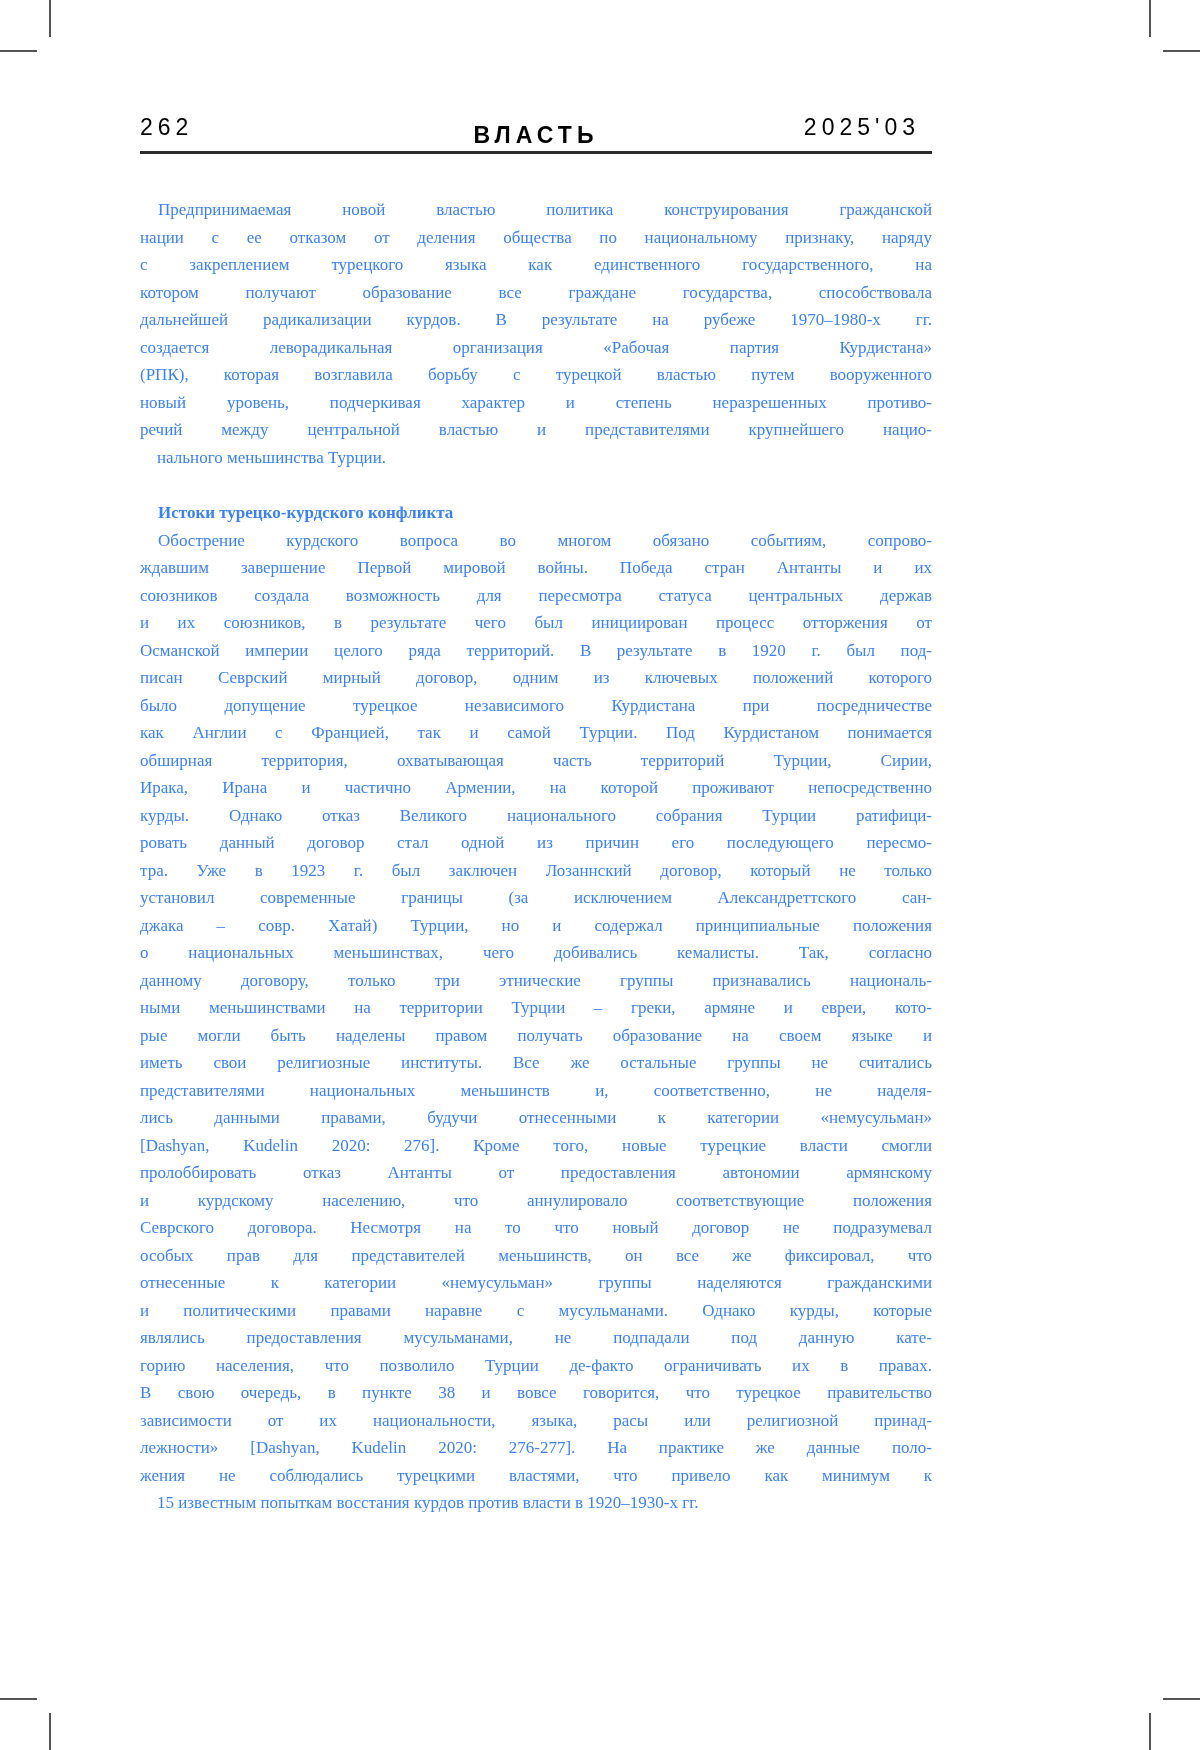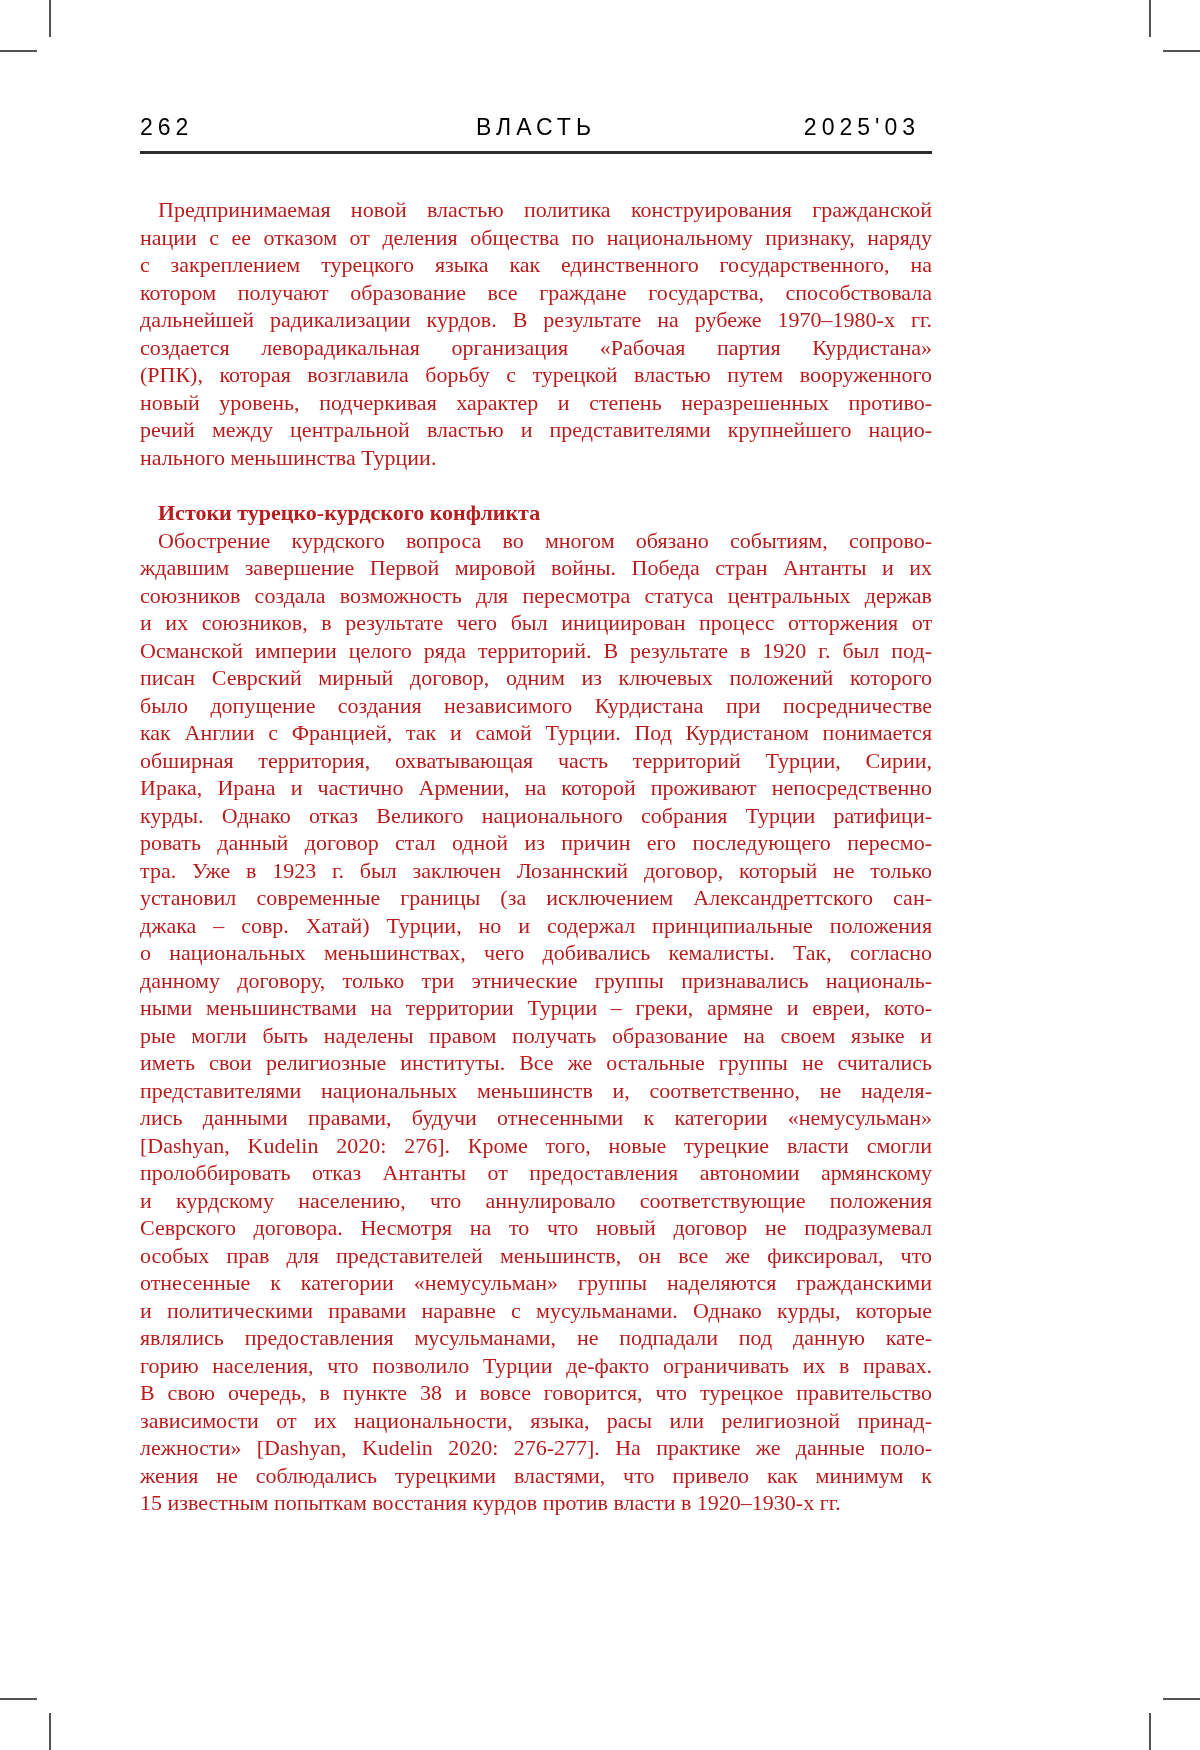--- a/index.html
+++ b/index.html
@@ -28,40 +28,40 @@
   
   .running-head {
     position: absolute;
     left: 140px; top: 112px; width: 792px; height: 30px;
     font-family: "Liberation Sans", sans-serif;
     font-size: 23px; line-height: 30px;
     color: #000000;
     letter-spacing: 5px;
   }
   .running-head .pagenum { position: absolute; left: 0; top: 0; }
-  .running-head .journal { position: absolute; left: 50%; top: 0; transform: translateX(-50%); }
+  .running-head .journal { position: absolute; left: 50%; top: 8px; transform: translateX(-50%); font-weight: bold; }
   .running-head .issue   { position: absolute; right: 12px; top: 0; }
 
   .head-rule {
     position: absolute;
     left: 140px; top: 151px; width: 792px; height: 3px;
     background: #2d2d2d;
   }
 
   
   .body-text {
     position: absolute;
     left: 140px; top: 196px; width: 792px;
     font-family: "Liberation Serif", serif;
-    font-size: 22px;
+    font-size: 17px;
     line-height: 27.5px;
-    color: #b91c1c;
+    color: #3b82f6;
   }
   .line { text-align: justify; text-align-last: justify; }
-  .line.par-end { text-align-last: left; }
+  .line.par-end { text-align-last: left; margin-left: 17px; }
   .para .line:first-child { text-indent: 18px; }
   .section-heading {
     font-weight: bold;
     margin-top: 28px;
     text-indent: 18px;
   }
 </style>
 </head>
 <body>
 
@@ -99,21 +99,21 @@
 
     <div class="section-heading">Истоки турецко-курдского конфликта</div>
 
     <div class="para">
         <div class="line">Обострение курдского вопроса во многом обязано событиям, сопрово-</div>
         <div class="line">ждавшим завершение Первой мировой войны. Победа стран Антанты и их</div>
         <div class="line">союзников создала возможность для пересмотра статуса центральных держав</div>
         <div class="line">и их союзников, в результате чего был инициирован процесс отторжения от</div>
         <div class="line">Османской империи целого ряда территорий. В результате в 1920 г. был под-</div>
         <div class="line">писан Севрский мирный договор, одним из ключевых положений которого</div>
-        <div class="line">было допущение создания независимого Курдистана при посредничестве</div>
+        <div class="line">было допущение турецкое независимого Курдистана при посредничестве</div>
         <div class="line">как Англии с Францией, так и самой Турции. Под Курдистаном понимается</div>
         <div class="line">обширная территория, охватывающая часть территорий Турции, Сирии,</div>
         <div class="line">Ирака, Ирана и частично Армении, на которой проживают непосредственно</div>
         <div class="line">курды. Однако отказ Великого национального собрания Турции ратифици-</div>
         <div class="line">ровать данный договор стал одной из причин его последующего пересмо-</div>
         <div class="line">тра. Уже в 1923 г. был заключен Лозаннский договор, который не только</div>
         <div class="line">установил современные границы (за исключением Александреттского сан-</div>
         <div class="line">джака – совр. Хатай) Турции, но и содержал принципиальные положения</div>
         <div class="line">о национальных меньшинствах, чего добивались кемалисты. Так, согласно</div>
         <div class="line">данному договору, только три этнические группы признавались националь-</div>

